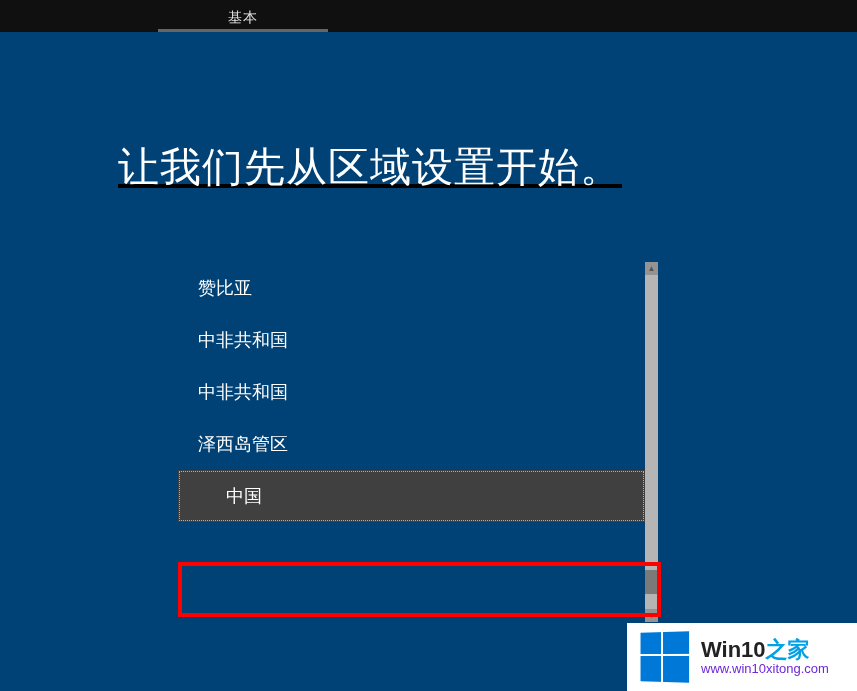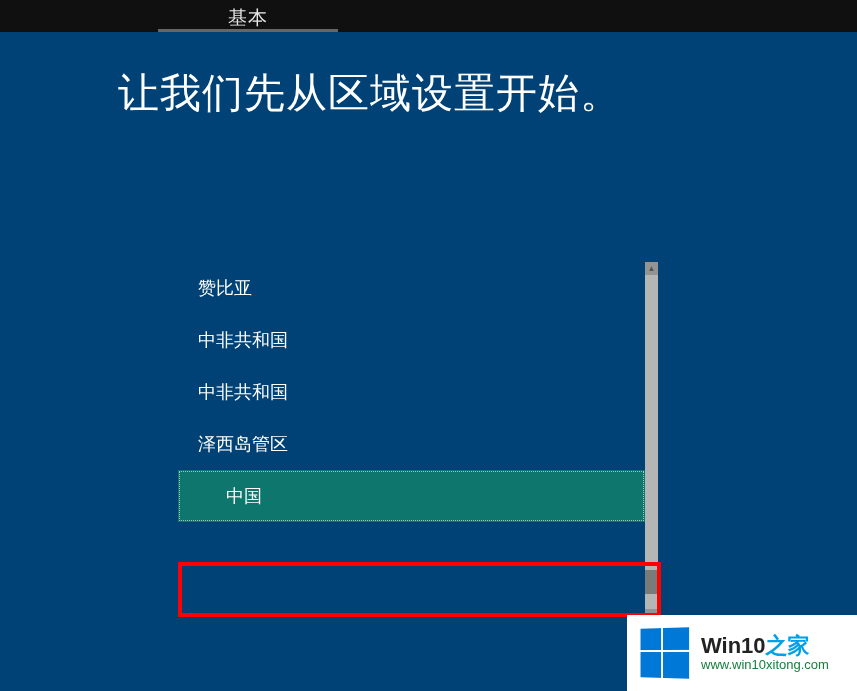--- a/index.html
+++ b/index.html
@@ -19,30 +19,31 @@
       height: 32px;
       background: #101010;
       display: flex;
       align-items: stretch;
     }
     .topbar-spacer {
       width: 158px;
     }
     .tab {
       color: #e6e6e6;
-      font-size: 19px;
+      font-size: 14px;
       padding: 6px 70px 0 70px;
       border-bottom: 3px solid #666;
       display: flex;
       align-items: center;
       cursor: pointer;
       letter-spacing: 1px;
     }
     .content {
-      padding: 34px 0 0 118px;
+      padding: 108px 0 0 118px;
+      text-decoration: underline;
     }
     .title {
       color: #ffffff;
       font-size: 41px;
       font-weight: 300;
       letter-spacing: 1px;
     }
     .list-wrap {
       position: absolute;
       left: 178px;
@@ -58,21 +59,21 @@
     .list-item {
       color: #ffffff;
       font-size: 18px;
       padding: 13px 20px;
       height: 52px;
       display: flex;
       align-items: center;
       cursor: pointer;
     }
     .list-item.selected {
-      background: #0f766e;
+      background: #404040;
       outline: 1px dotted rgba(255,255,255,0.6);
       outline-offset: -2px;
       padding-left: 48px;
     }
     .highlight-box {
       position: absolute;
       left: 178px;
       top: 562px;
       width: 483px;
       height: 55px;
@@ -104,21 +105,21 @@
       background: #7a7a7a;
       left: 0;
       top: 308px;
       height: 24px;
     }
     .watermark {
       position: absolute;
       right: 0;
       bottom: 0;
       width: 230px;
-      height: 76px;
+      height: 68px;
       background: #ffffff;
       display: flex;
       align-items: center;
       padding: 0 12px;
       gap: 12px;
     }
     .win-logo {
       width: 50px;
       height: 50px;
       display: grid;
@@ -137,21 +138,21 @@
     }
     .wm-title {
       color: #222;
       font-size: 22px;
       font-weight: bold;
     }
     .wm-title .accent {
       color: #00a1e6;
     }
     .wm-url {
-      color: #15803d;
+      color: #6d28d9;
       font-size: 13px;
     }
   </style>
 </head>
 <body>
 
 <div class="topbar">
   <div class="topbar-spacer"></div>
   <div class="tab">基本</div>
 </div>

